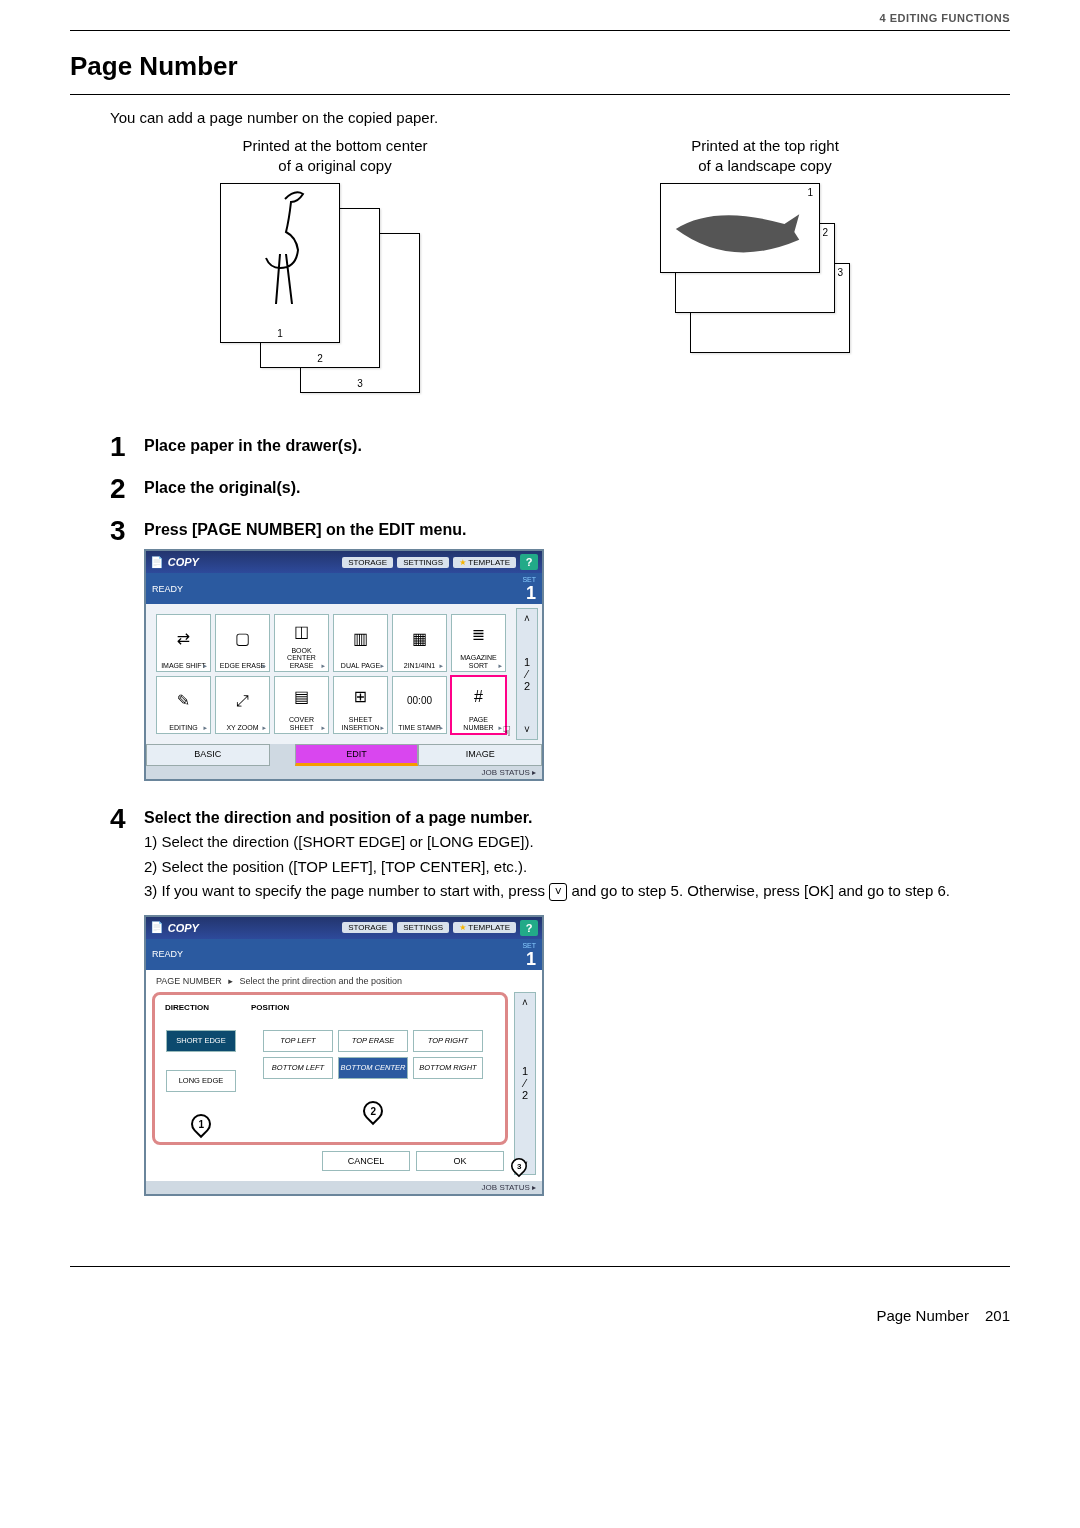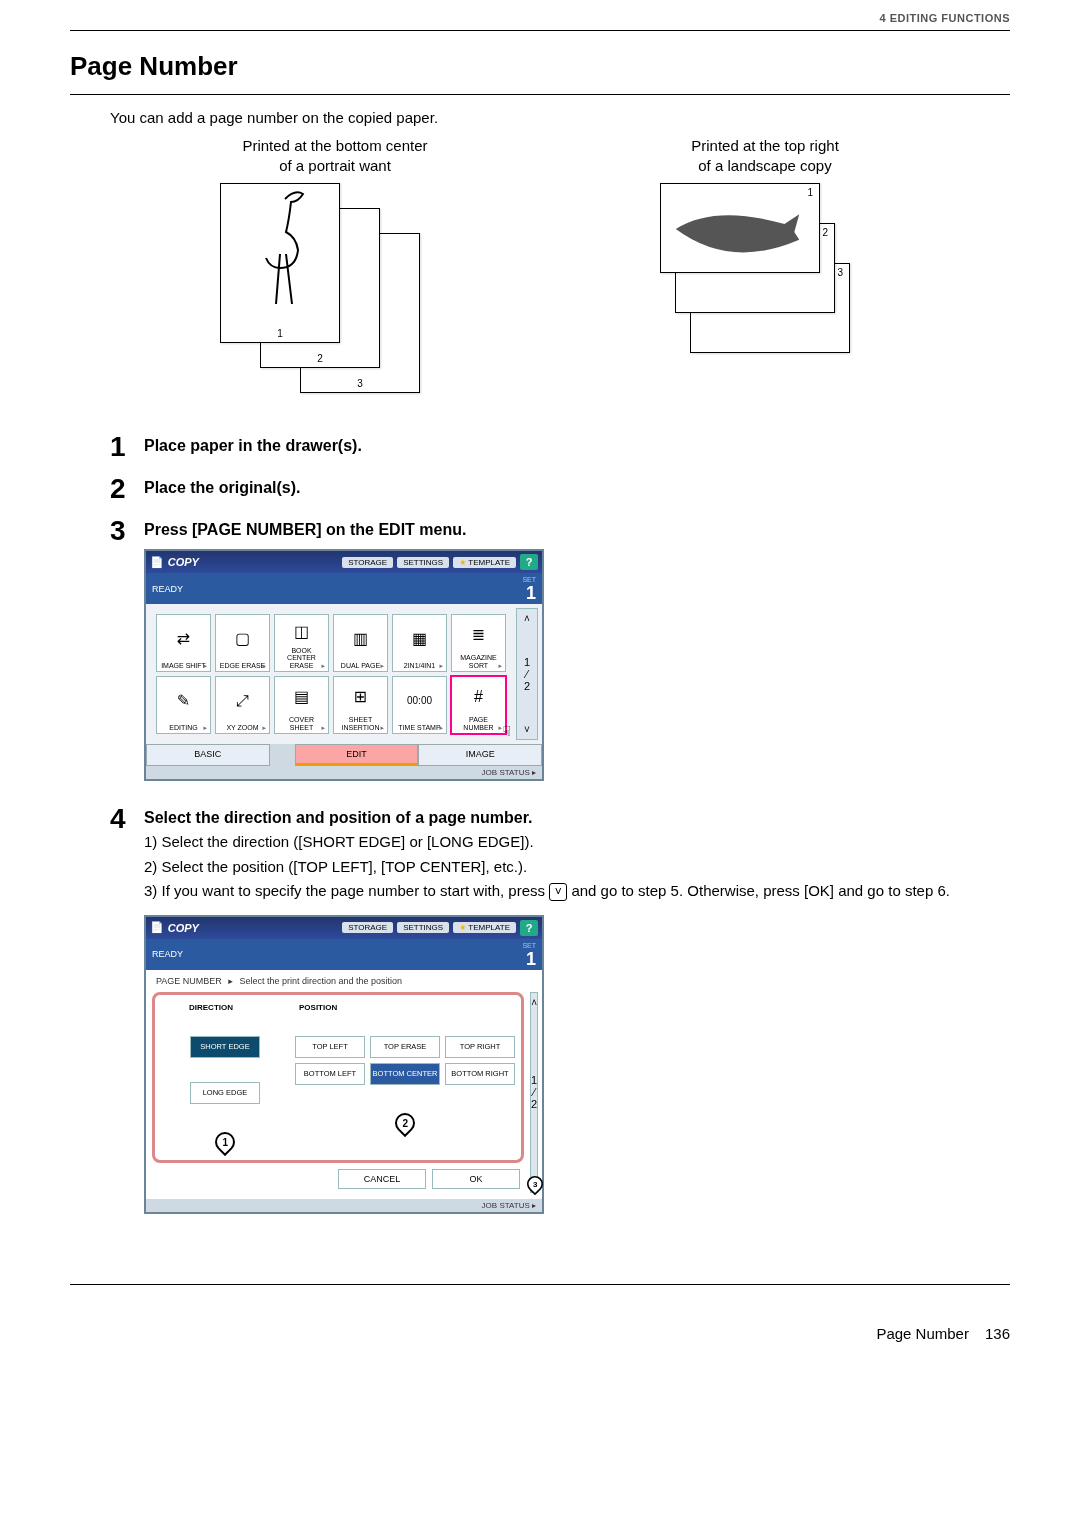--- a/index.html
+++ b/index.html
@@ -96,21 +96,21 @@
     padding:2px 6px; background:#2b5aa0; color:#fff; font-size:9px;
   }
   .shot-ready .setnum { text-align:right; line-height:1; }
   .shot-ready .setnum .n { font-size:18px; font-weight:bold; color:#fff; }
   .shot-body { background:#fff; padding:6px; min-height:30px; }
   .shot-tabs { display:flex; background:#cfd9e2; }
   .shot-tab {
     flex:1; text-align:center; padding:4px 0; font-size:9px;
     background:#e7eef5; border:1px solid #9aa;
   }
-  .shot-tab.active { background:#fca5a5; border-bottom:3px solid #f59b00;margin-left:25px; }
+  .shot-tab.active { background:#d946ef; border-bottom:3px solid #f59b00;margin-left:25px; }
   .shot-job {
     text-align:right; padding:2px 6px; font-size:8px; color:#334; background:#cfd9e2;
   }
   .edit-grid {
     display:grid; grid-template-columns: repeat(6, 1fr); gap:4px;
     padding:6px;
   }
   .edit-cell {
     border:1px solid #9bb; background:#fff; height:58px;
     display:flex; flex-direction:column; align-items:center; justify-content:flex-end;
@@ -126,29 +126,29 @@
     padding:4px 0; font-size:10px;
   }
   .side-arrows .num { font-size:11px; line-height:1.1; text-align:center; }
   .grid-wrap { display:flex; gap:4px; background:#eef2f7; padding:4px; }
   .grid-main { flex:1; }
 
   .shot2-body { background:#fff; padding:4px 6px 6px 6px; }
   .sel-line { font-size:9px; color:#333; padding:2px 0 6px 4px; }
   .sel-line .arrow { margin:0 4px; }
   .groups-outline { border:3px solid #d88; border-radius:8px; padding:8px 6px; display:flex; gap:6px; }
-  .group-wrap { display:flex; flex-direction:column; align-items:center; gap:24px;margin-left:24px; }
+  .group-wrap { display:flex; flex-direction:column; align-items:center; gap:18px; }
   .group-label { font-size:8px; font-weight:bold; text-align:left; width:100%; padding-left:4px; }
   .dirbtn, .posbtn {
     width:70px; height:22px; border:1px solid #9bb; background:#fff;
     font-size:7.5px; display:flex; align-items:center; justify-content:center;
     text-align:center; line-height:1.05;
   }
   .dirbtn.sel { background:#0c4a6e; color:#fff; }
-  .posgrid { display:grid; grid-template-columns:repeat(3,1fr); gap:5px; }
+  .posgrid { display:grid; grid-template-columns:repeat(3,1fr); gap:5px;font-style:italic; }
   .marker {
     width:20px;height:20px;border:2px solid #000;border-radius:50% 50% 50% 0;
     transform:rotate(-45deg); display:flex;align-items:center;justify-content:center;
     font-size:10px; font-weight:bold; background:#fff; margin-top:4px;
   }
   .marker span { transform:rotate(45deg); }
   .ok-row { display:flex; justify-content:flex-end; gap:6px; padding:6px 4px 4px 4px; }
   .btn-flat {
     width:88px; height:20px; border:1px solid #9bb; background:#fff;
     font-size:9px; display:flex; align-items:center; justify-content:center;
@@ -170,21 +170,21 @@
 
   <h1 class="title">Page Number</h1>
   <hr class="rule">
 
   <p class="intro">You can add a page number on the copied paper.</p>
 
   <div class="illus-row">
     <div class="illus-col">
       <div class="illus-caption">
         <span>Printed at the bottom center</span><br>
-        <span>of a portrait want</span>
+        <span>of a original copy</span>
       </div>
       <div class="illus-box">
         <div class="card port" style="left:90px; top:50px;">
             <span class="pgnum-bc">3</span>
           </div>
         <div class="card port" style="left:50px; top:25px;">
             <span class="pgnum-bc">2</span>
           </div>
         <div class="card port" style="left:10px; top:0;">
           <svg viewBox="0 0 100 140" width="100%" height="140">
@@ -409,15 +409,15 @@
           </div>
           <div class="shot-job"><span>JOB STATUS</span> ▸</div>
         </div>
       </div>
     </li>
   </ol>
 
   <hr class="rule" style="margin-top:60px">
   <div class="footer">
     <span class="pn">Page Number</span>
-    <span class="num">136</span>
+    <span class="num">201</span>
   </div>
 </div>
 
 </body></html>

